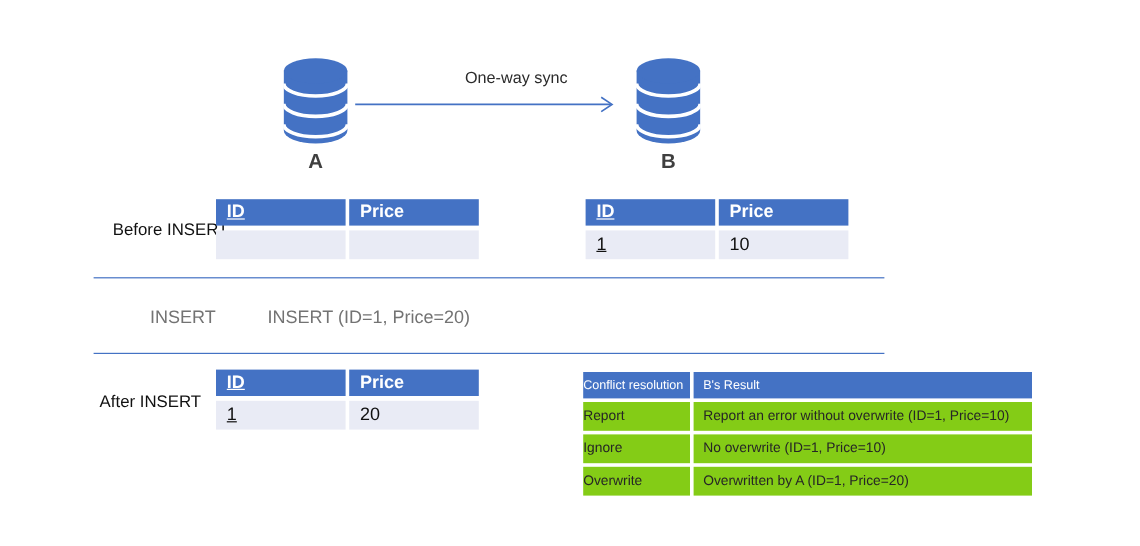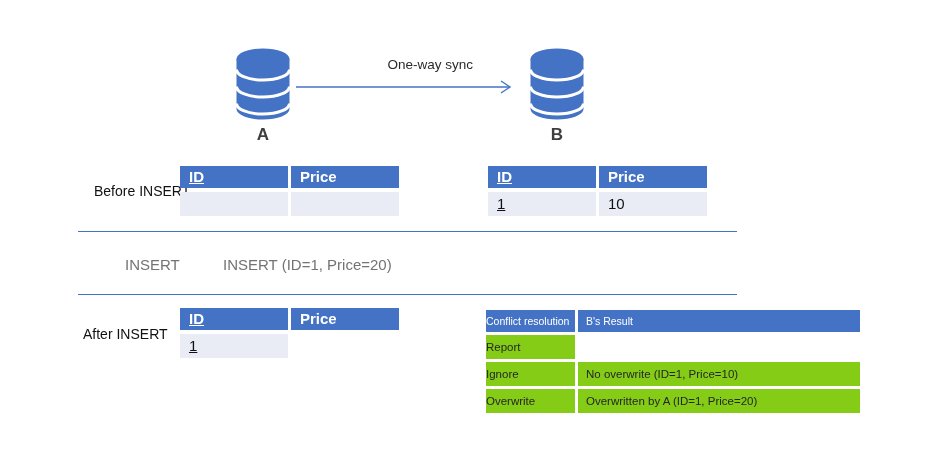--- a/index.html
+++ b/index.html
@@ -98,30 +98,32 @@
 
   <div class="lbl section-label" style="left:83px;top:326px;">After INSERT</div>
 
   <div class="stable" style="left:180px;top:308px;">
     <div class="trow">
       <div class="hcell w1">ID</div>
       <div class="hcell w2">Price</div>
     </div>
     <div class="trow">
       <div class="dcell w1">1</div>
+      <div class="dcell w2">20</div>
     </div>
   </div>
 
   <div class="ctable">
     <div class="crow">
       <div class="chcell cw1">Conflict resolution</div>
       <div class="chcell cw2">B's Result</div>
     </div>
     <div class="crow">
       <div class="cdcell cw1">Report</div>
+      <div class="cdcell cw2">Report an error without overwrite (ID=1, Price=10)</div>
     </div>
     <div class="crow">
       <div class="cdcell cw1">Ignore</div>
       <div class="cdcell cw2">No overwrite (ID=1, Price=10)</div>
     </div>
     <div class="crow">
       <div class="cdcell cw1">Overwrite</div>
       <div class="cdcell cw2">Overwritten by A (ID=1, Price=20)</div>
     </div>
   </div>

